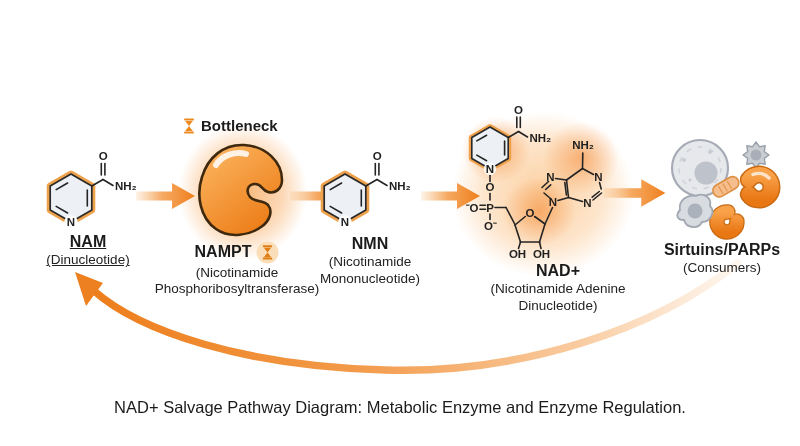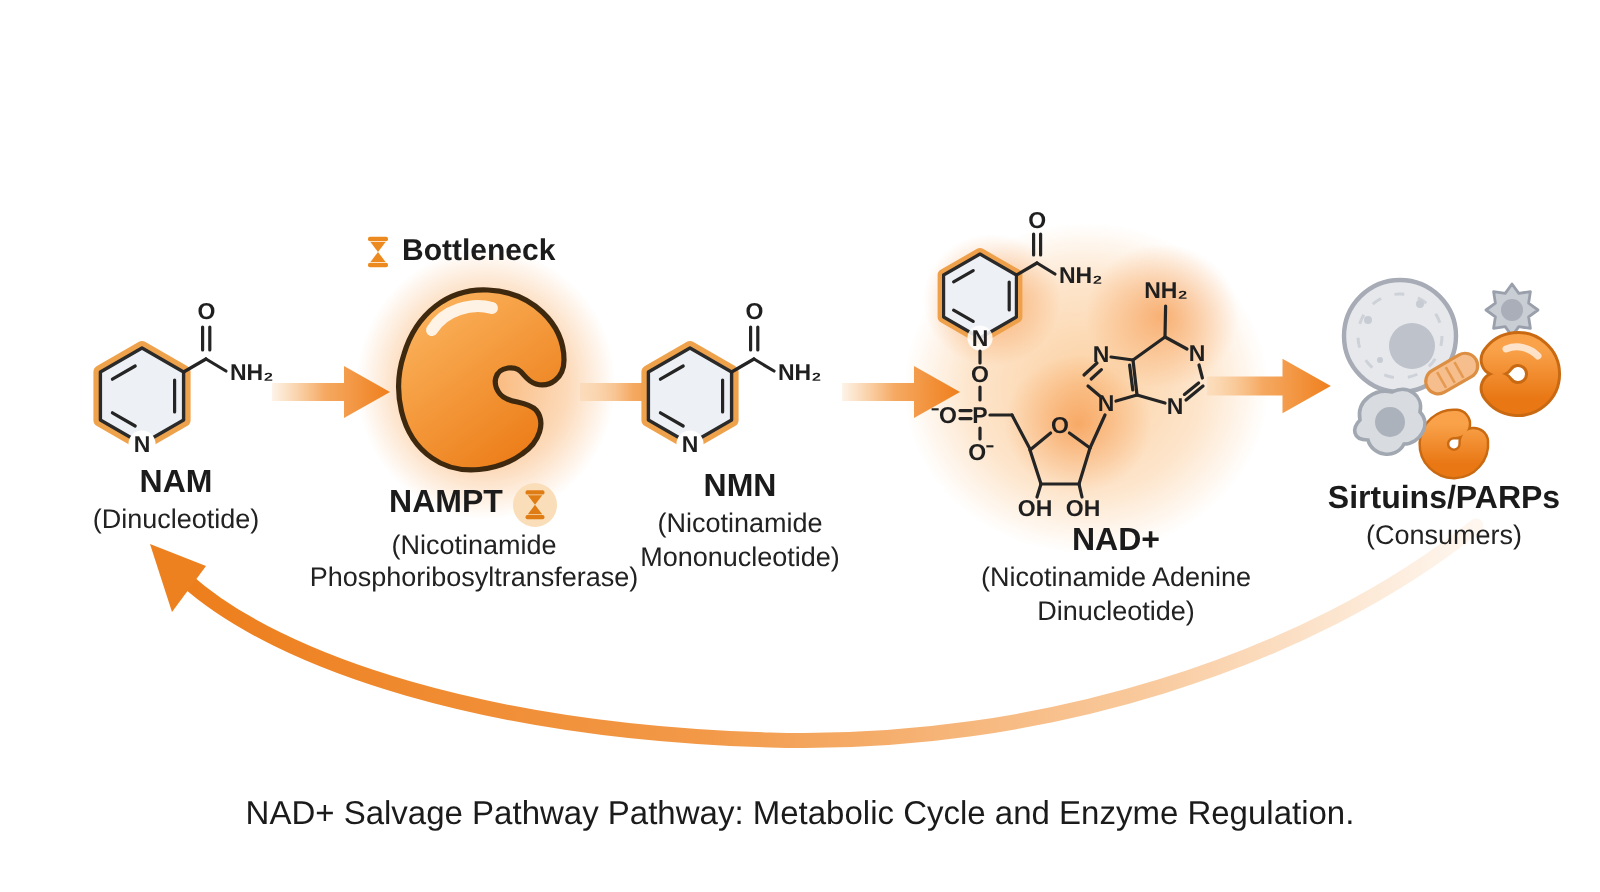--- a/index.html
+++ b/index.html
@@ -221,21 +221,21 @@
     <path d="M 84.8 49.8 A 12.5 12.5 0 1 1 84.8 64.2" fill="none" stroke="url(#kidGrad)" stroke-width="15" stroke-linecap="round"></path>
     <path d="M 89 44.5 A 14.5 14.5 0 0 1 105 48" fill="none" stroke="rgba(255,255,255,0.7)" stroke-width="3.5" stroke-linecap="round"></path>
 
     <path d="M 63.9 82 A 10 10 0 1 0 72.9 91.1" fill="none" stroke="#C96A12" stroke-width="15.5" stroke-linecap="round"></path>
     <path d="M 63.9 82 A 10 10 0 1 0 72.9 91.1" fill="none" stroke="url(#kidGrad)" stroke-width="13" stroke-linecap="round"></path>
 
     <path d="M 16 80 C 14 70 24 64 32 66 C 40 62 48 68 46 76 C 52 82 46 92 38 92 C 34 100 22 98 20 90 C 12 90 12 84 16 80 Z" fill="#D8DBDF" stroke="#A2A8B2" stroke-width="1.8"></path>
     <circle cx="31" cy="81" r="7.5" fill="#ACB2BC"></circle>
   </svg>
 
-  <div class="nodelabel" style="left:8px;top:233px;width:160px;">
+  <div class="nodelabel" style="left:8px;top:233px;width:160px;text-decoration:underline;">
     <div class="title">NAM</div>
     <div class="sub">(Dinucleotide)</div>
   </div>
 
   <div class="nodelabel" style="left:117px;top:241px;width:240px;">
     <div class="titlerow">
       <span class="title">NAMPT</span>
       <svg width="23" height="23" viewBox="0 0 23 23">
         <circle cx="11.5" cy="11.5" r="11" fill="#F9DEB9"></circle>
         <g fill="#E07C14" transform="translate(5.8,3.8) scale(0.95)">
@@ -257,15 +257,15 @@
   <div class="nodelabel" style="left:468px;top:262px;width:180px;">
     <div class="title">NAD+</div>
     <div class="sub" style="max-width:170px;">(Nicotinamide Adenine Dinucleotide)</div>
   </div>
 
   <div class="nodelabel" style="left:642px;top:241px;width:160px;">
     <div class="title">Sirtuins/PARPs</div>
     <div class="sub">(Consumers)</div>
   </div>
 
-  <div class="caption">NAD+ Salvage Pathway Pathway: Metabolic Cycle and Enzyme Regulation.</div>
+  <div class="caption">NAD+ Salvage Pathway Diagram: Metabolic Enzyme and Enzyme Regulation.</div>
 
 </div>
 
 </body></html>

